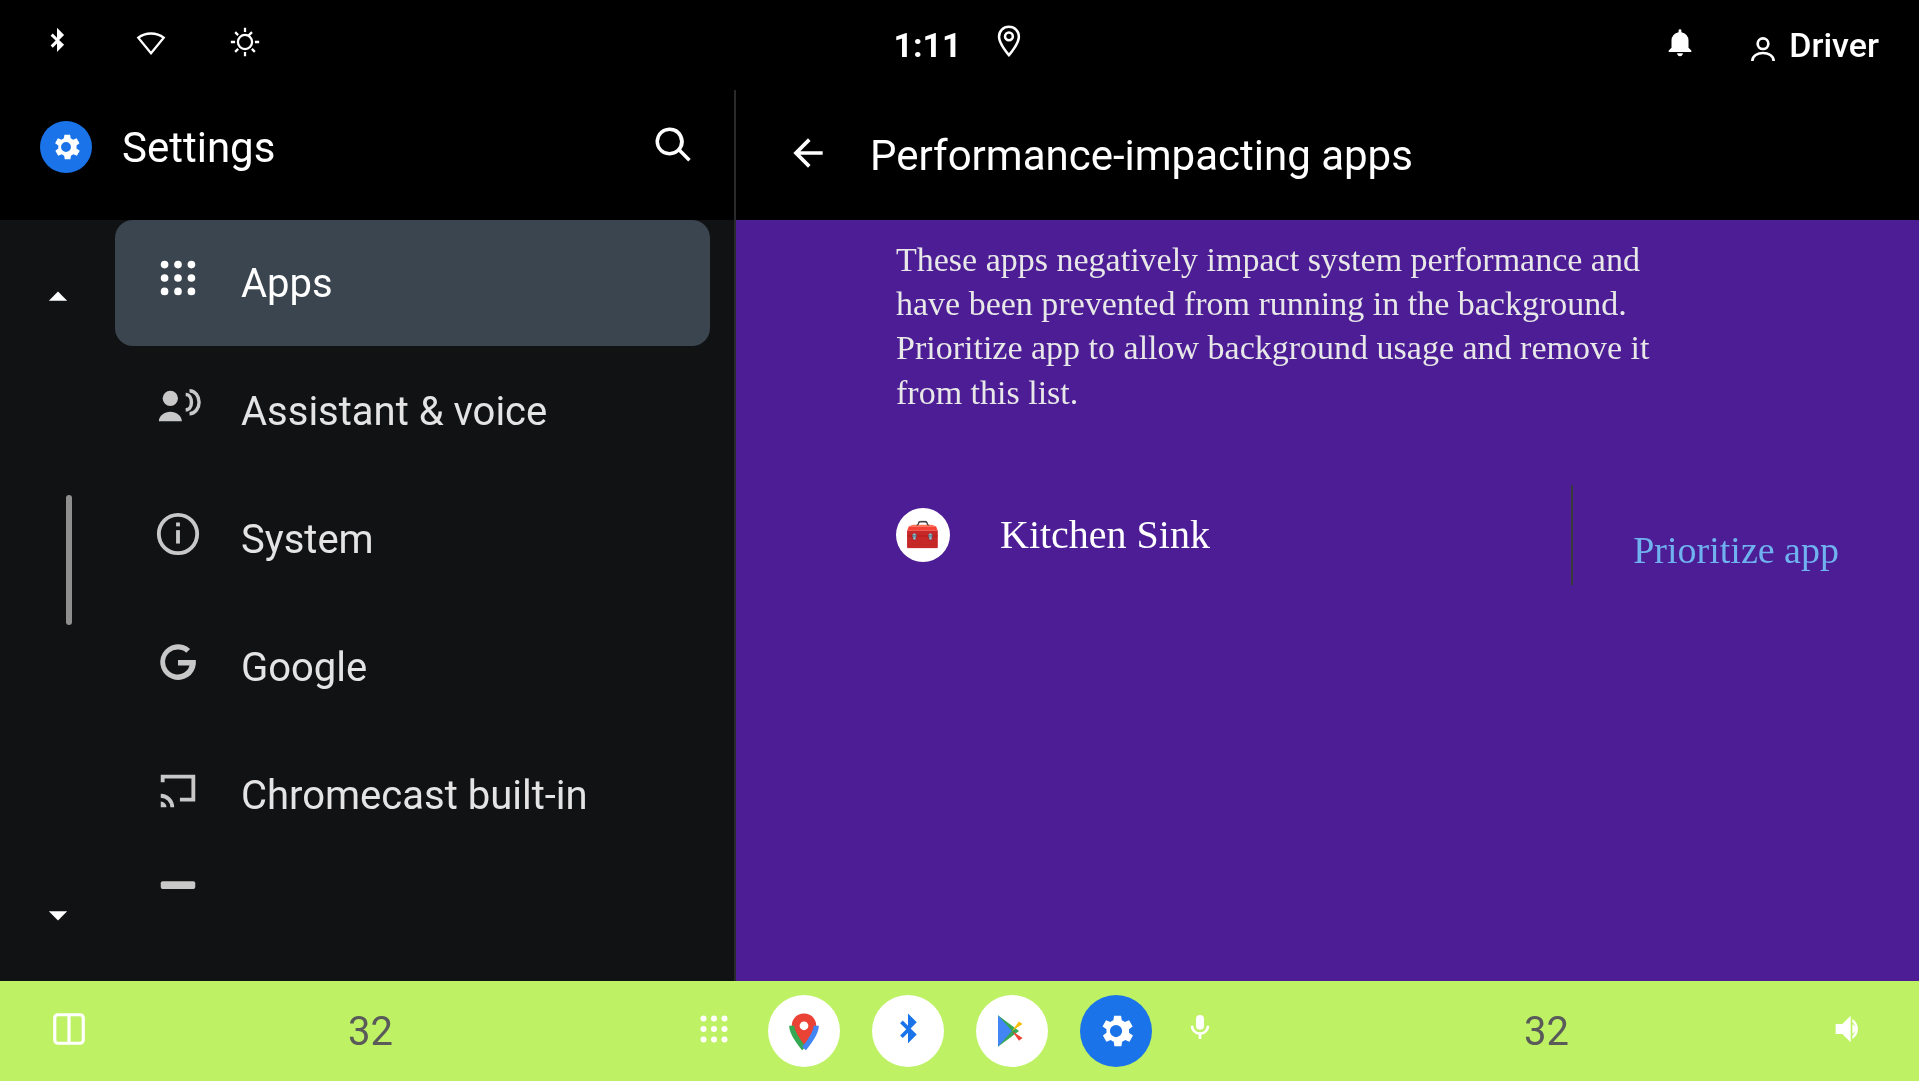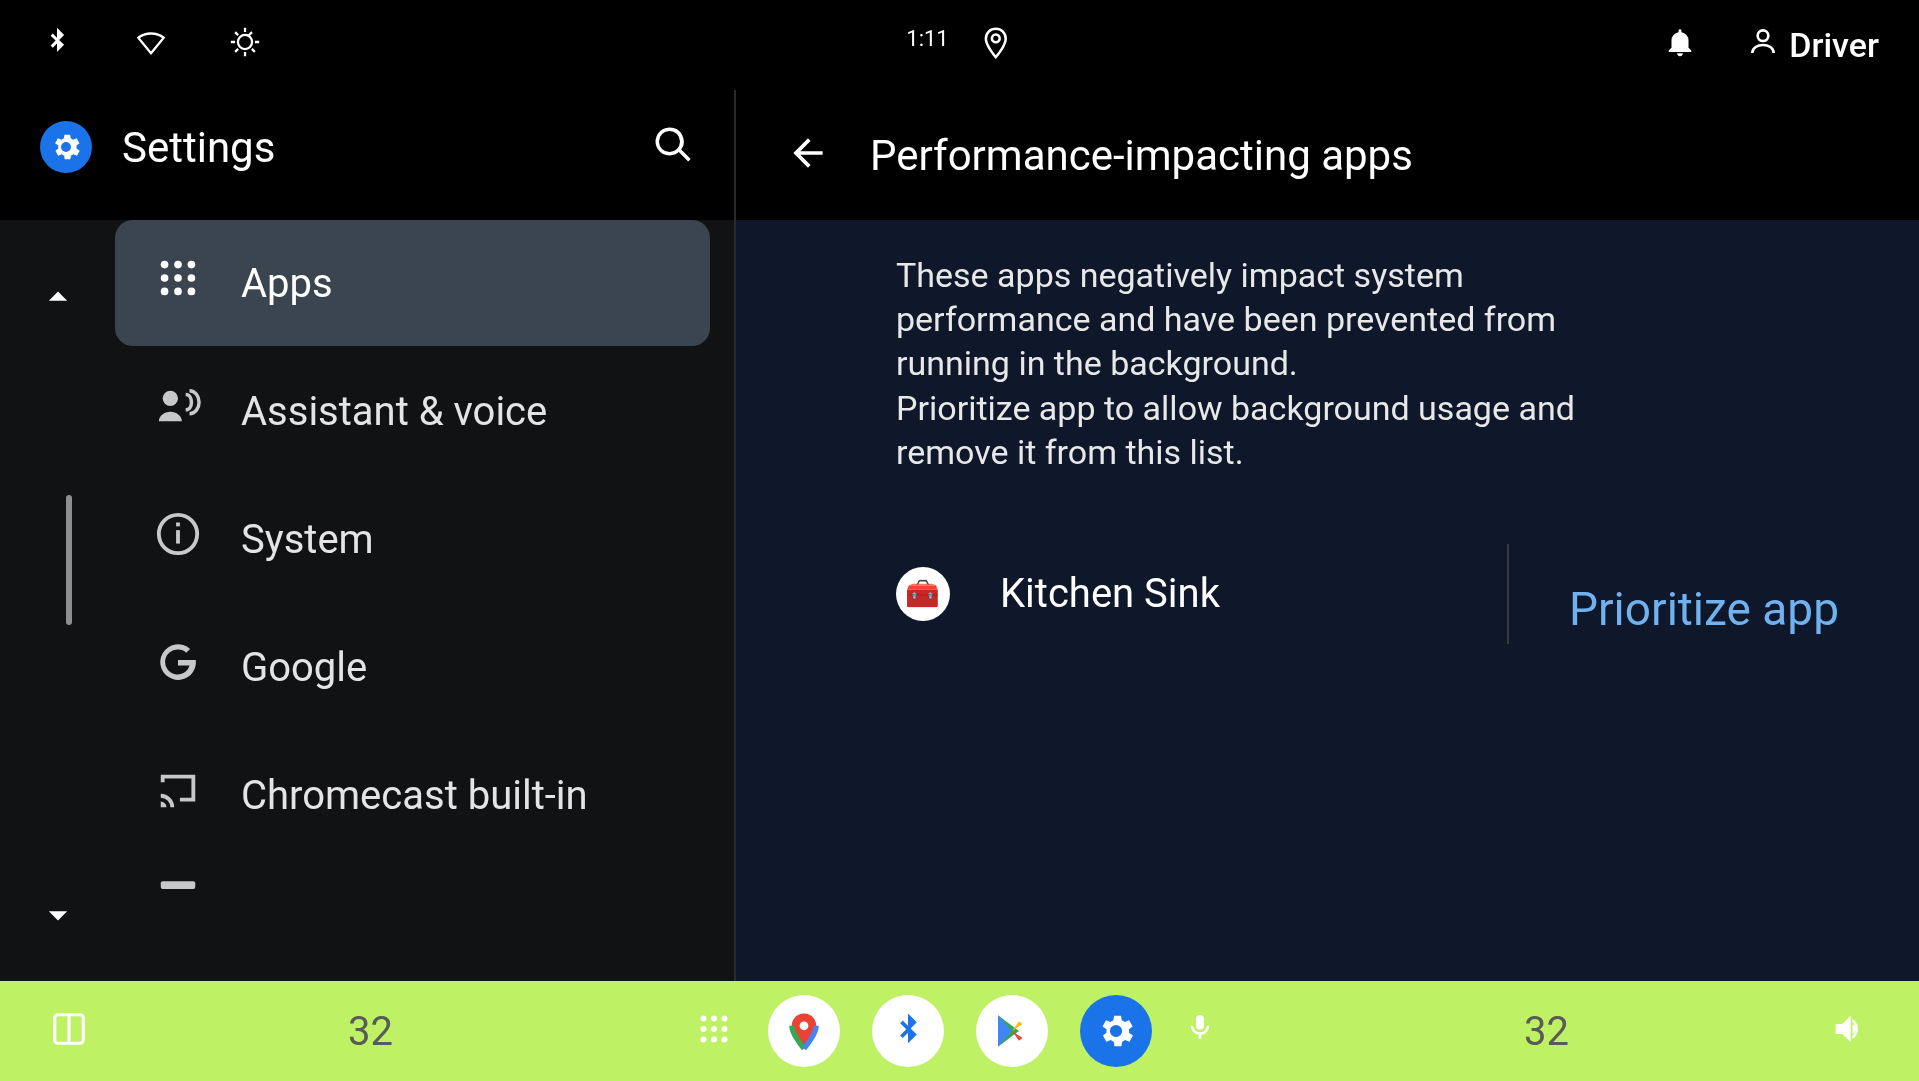--- a/index.html
+++ b/index.html
@@ -19,24 +19,24 @@
     position: absolute;
     top: 0; left: 0; right: 0;
     height: 90px;
     display: flex;
     align-items: center;
     padding: 0 40px;
     background: #000;
     font-size: 30px;
   }
   .statusbar .left-icons { display: flex; gap: 60px; align-items: center; }
-  .statusbar .center { position: absolute; left: 50%; transform: translateX(-50%); display: flex; gap: 30px; font-size: 22px; font-weight: 400;}
+  .statusbar .center { position: absolute; left: 50%; transform: translateX(-50%); display: flex; align-items: center; gap: 30px; font-size: 34px; font-weight: 700;}
   .statusbar .right-icons { margin-left: auto; display: flex; align-items: center; gap: 50px; }
   .statusbar svg { width: 34px; height: 34px; fill: #fff; }
-  .statusbar .driver { display: flex; align-items: flex-start; gap: 10px; font-size: 34px; font-weight: 500;}
+  .statusbar .driver { display: flex; align-items: flex-end; gap: 10px; font-size: 34px; font-weight: 500;}
   .statusbar .driver svg { width: 32px; height: 32px; stroke:#fff; fill:none; stroke-width:2;}
 
   
   .content {
     position: absolute;
     top: 90px; left: 0; right: 0; bottom: 100px;
     display: flex;
   }
 
   
@@ -123,22 +123,23 @@
     align-items: center;
     padding: 0 40px 0 50px;
     gap: 40px;
     background: #000;
   }
   .back-btn svg { width: 44px; height: 44px; fill: #fff; }
   .right-header .title { font-size: 42px; font-weight: 400; }
 
   .right-body {
     flex: 1;
-    background: #0f172a;
-    padding: 33px 80px 0 160px;
+    background: #4c1d95;
+    padding: 18px 80px 0 160px;
+    font-family: Liberation Serif, serif;
   }
   .desc {
     font-size: 34px;
     line-height: 1.3;
     color: #e8e8e8;
     max-width: 760px;
     margin-bottom: 60px;
   }
   .app-row {
     display: flex;
@@ -156,21 +157,21 @@
     background: #fff;
     display:flex; align-items:center; justify-content:center;
     font-size: 28px;
   }
   .app-name { font-size: 40px; }
   .row-divider {
     width: 2px; height: 100px; background: #3a3a3a;
     margin: 0 60px 0 20px;
   }
   .prioritize {
-    font-size: 46px;
+    font-size: 38px;
     color: #6fb2ef;
     font-weight: 400;
     margin-top: 31px;
   }
 
   
   .bottombar {
     position: absolute;
     left: 0; right: 0; bottom: 0;
     height: 100px;

